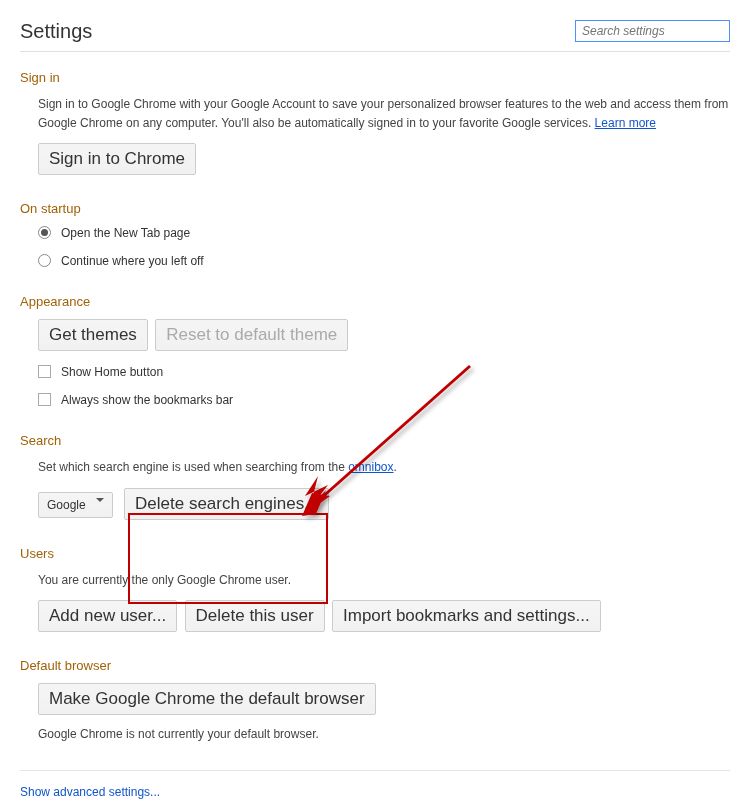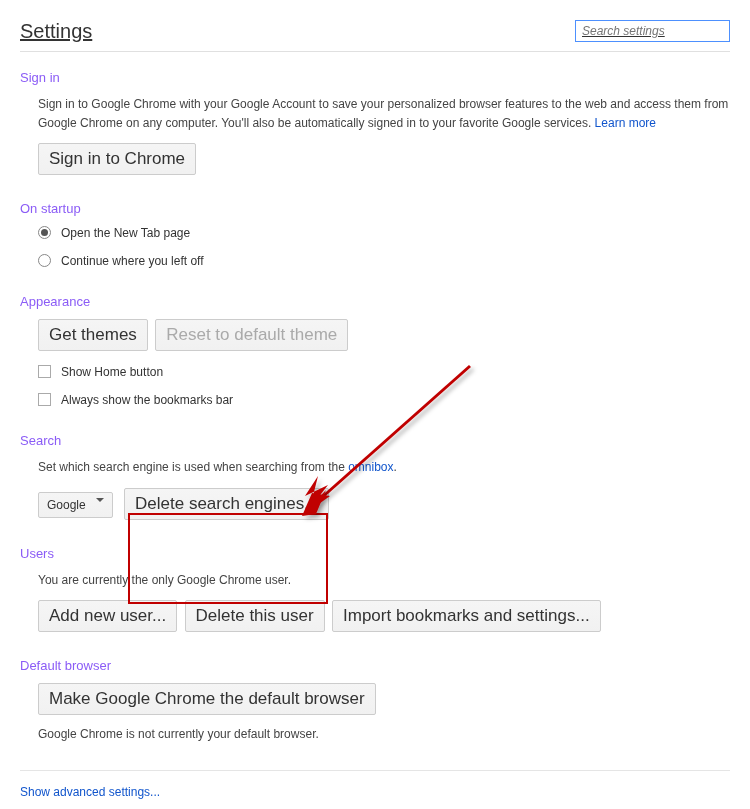--- a/index.html
+++ b/index.html
@@ -12,21 +12,20 @@
     background: #fff;
     width: 750px;
   }
   .header-row {
     display: flex;
     justify-content: space-between;
     align-items: flex-start;
     border-bottom: 1px solid #e0e0e0;
     padding-bottom: 8px;
     margin-bottom: 18px;
-    text-decoration: underline;
   }
   h1 {
     font-size: 20px;
     font-weight: normal;
     color: #333;
     margin: 0;
   }
   .search-box {
     width: 155px;
     height: 22px;
@@ -36,32 +35,32 @@
     font-style: italic;
     color: #999;
     outline: none;
     margin-left: 28px;
   }
   .section {
     margin-bottom: 26px;
   }
   .section-title {
     font-size: 13px;
-    color: #8b5cf6;
+    color: #a16207;
     margin-bottom: 10px;
   }
   .section-body {
     padding-left: 18px;
   }
   .desc {
     color: #444;
     line-height: 1.6;
     margin-bottom: 10px;
   }
-  a { color: #1155cc; cursor: pointer; }
+  a { color: #1155cc; text-decoration: underline; cursor: pointer; }
   .btn {
     display: inline-block;
     background: linear-gradient(#f5f5f5, #f1f1f1);
     border: 1px solid #ccc;
     border-radius: 2px;
     padding: 5px 10px;
     font-size: 17px;
     color: #333;
     cursor: pointer;
     margin-right: 4px;

